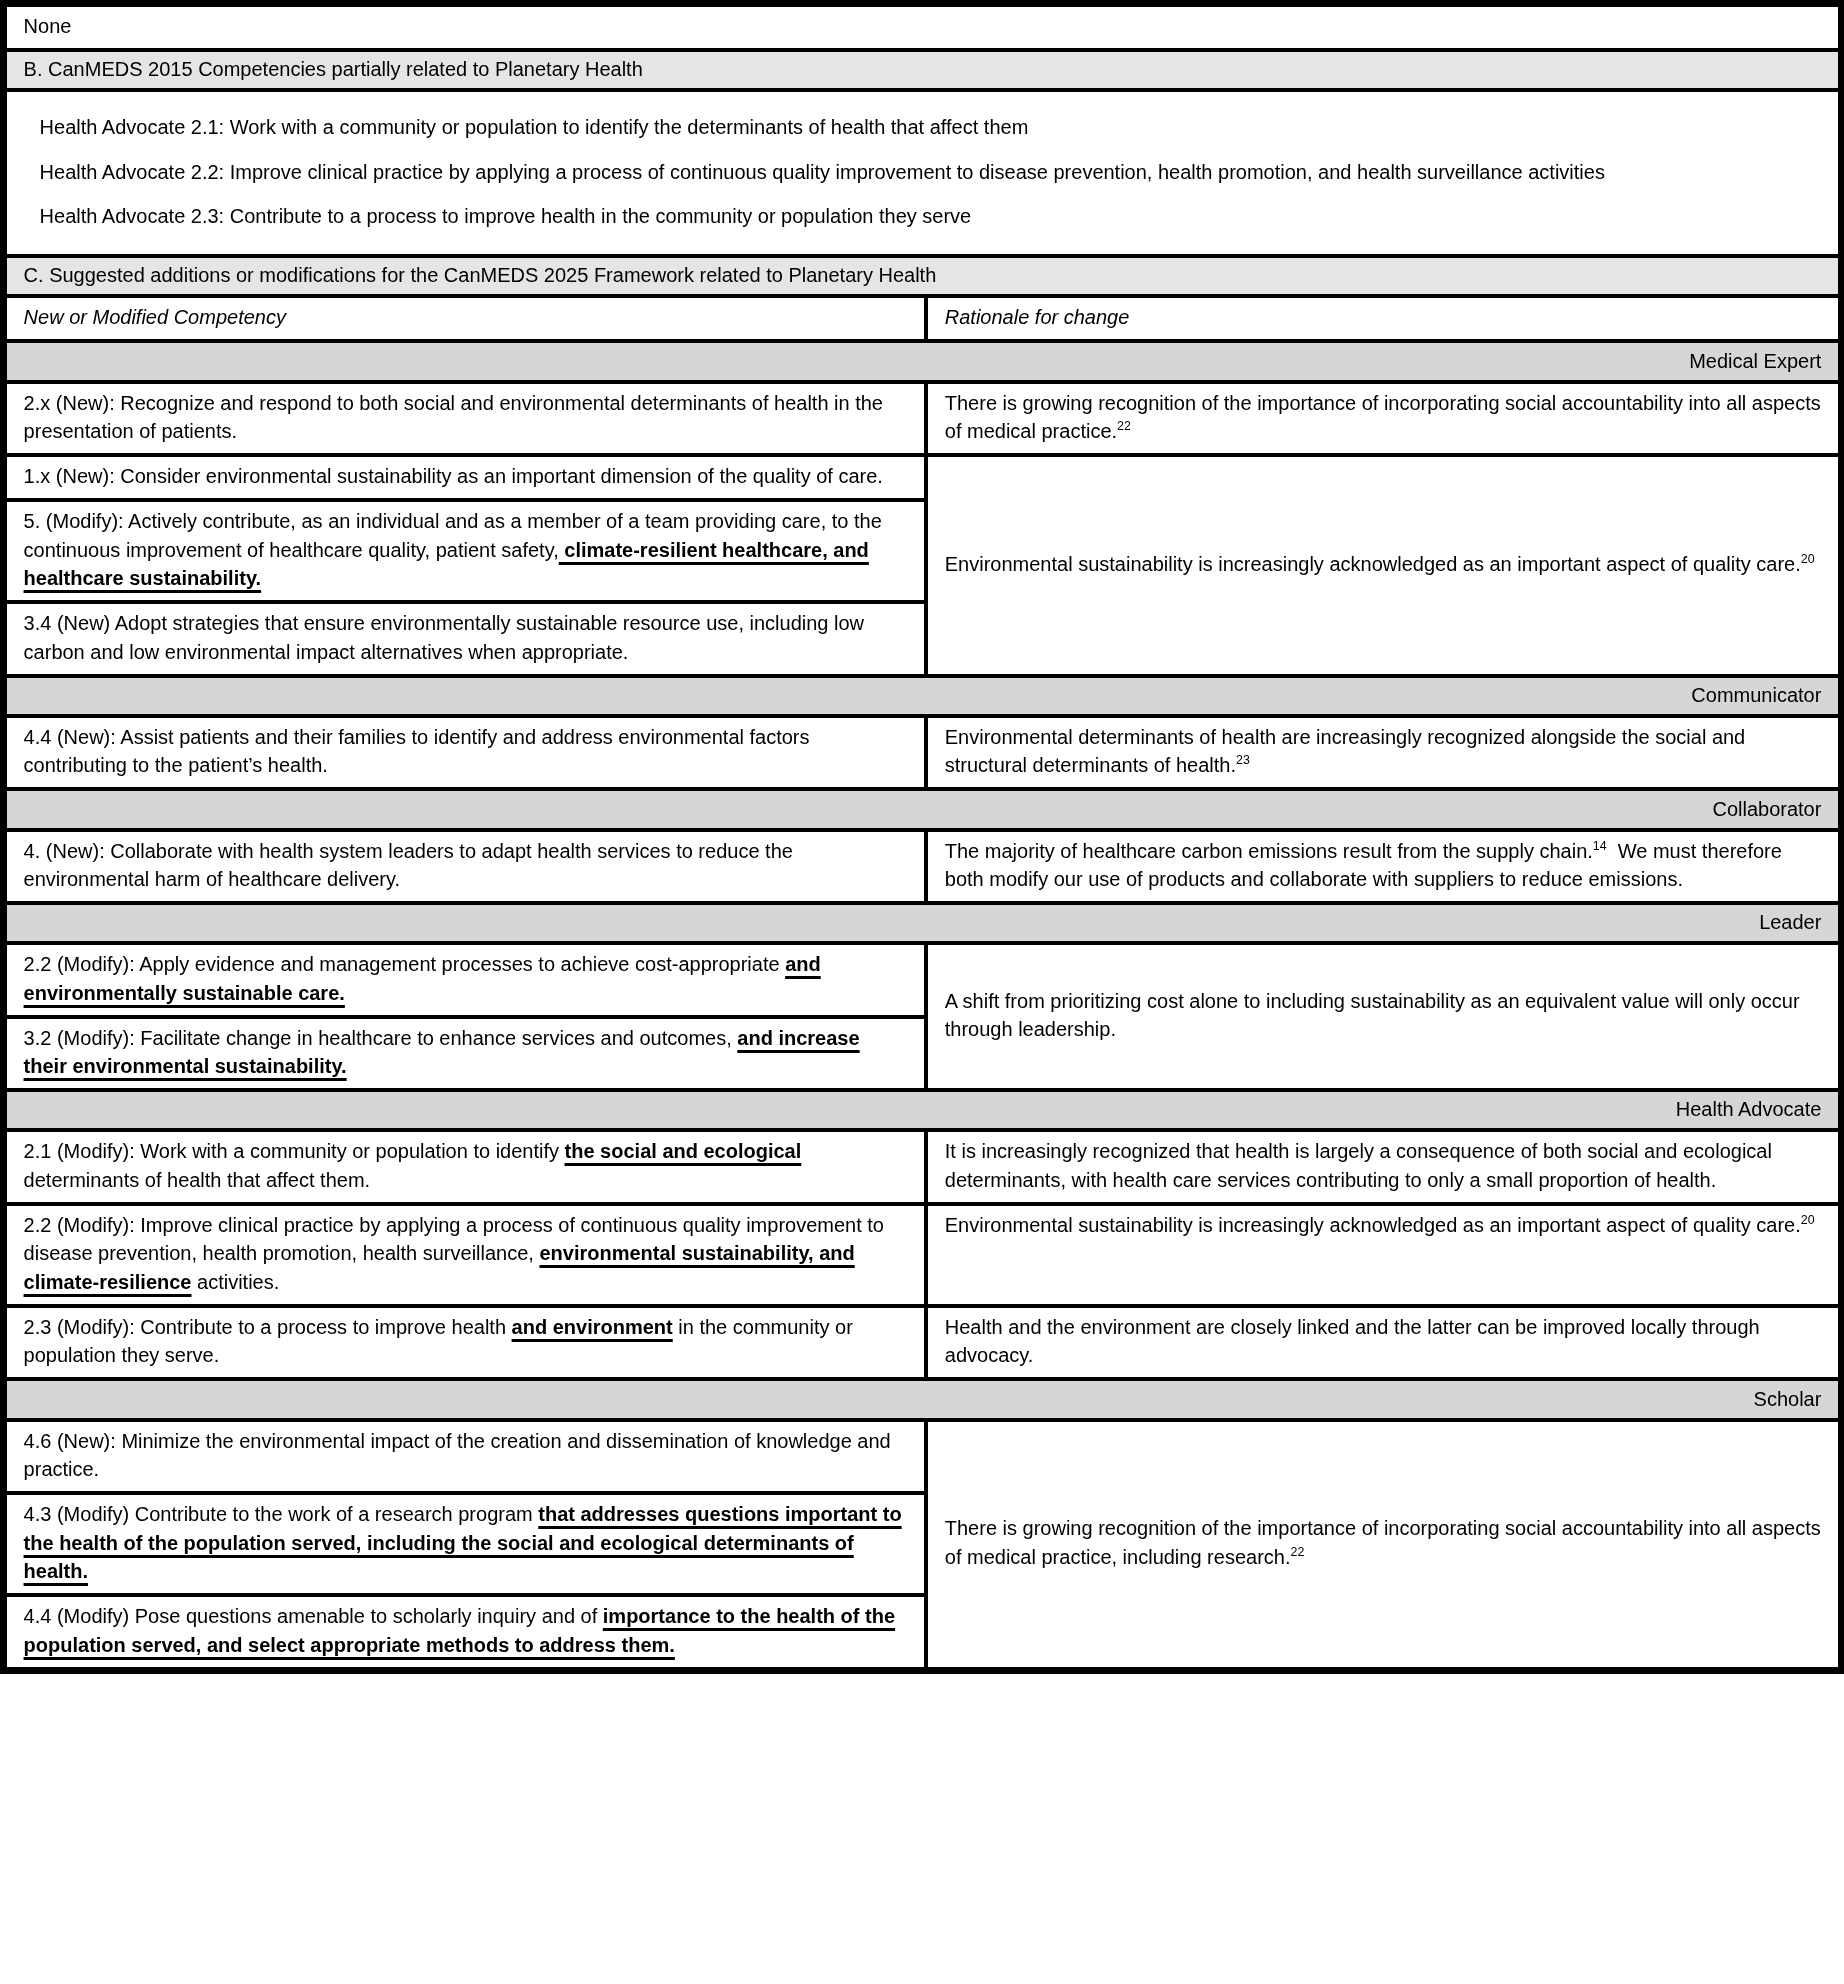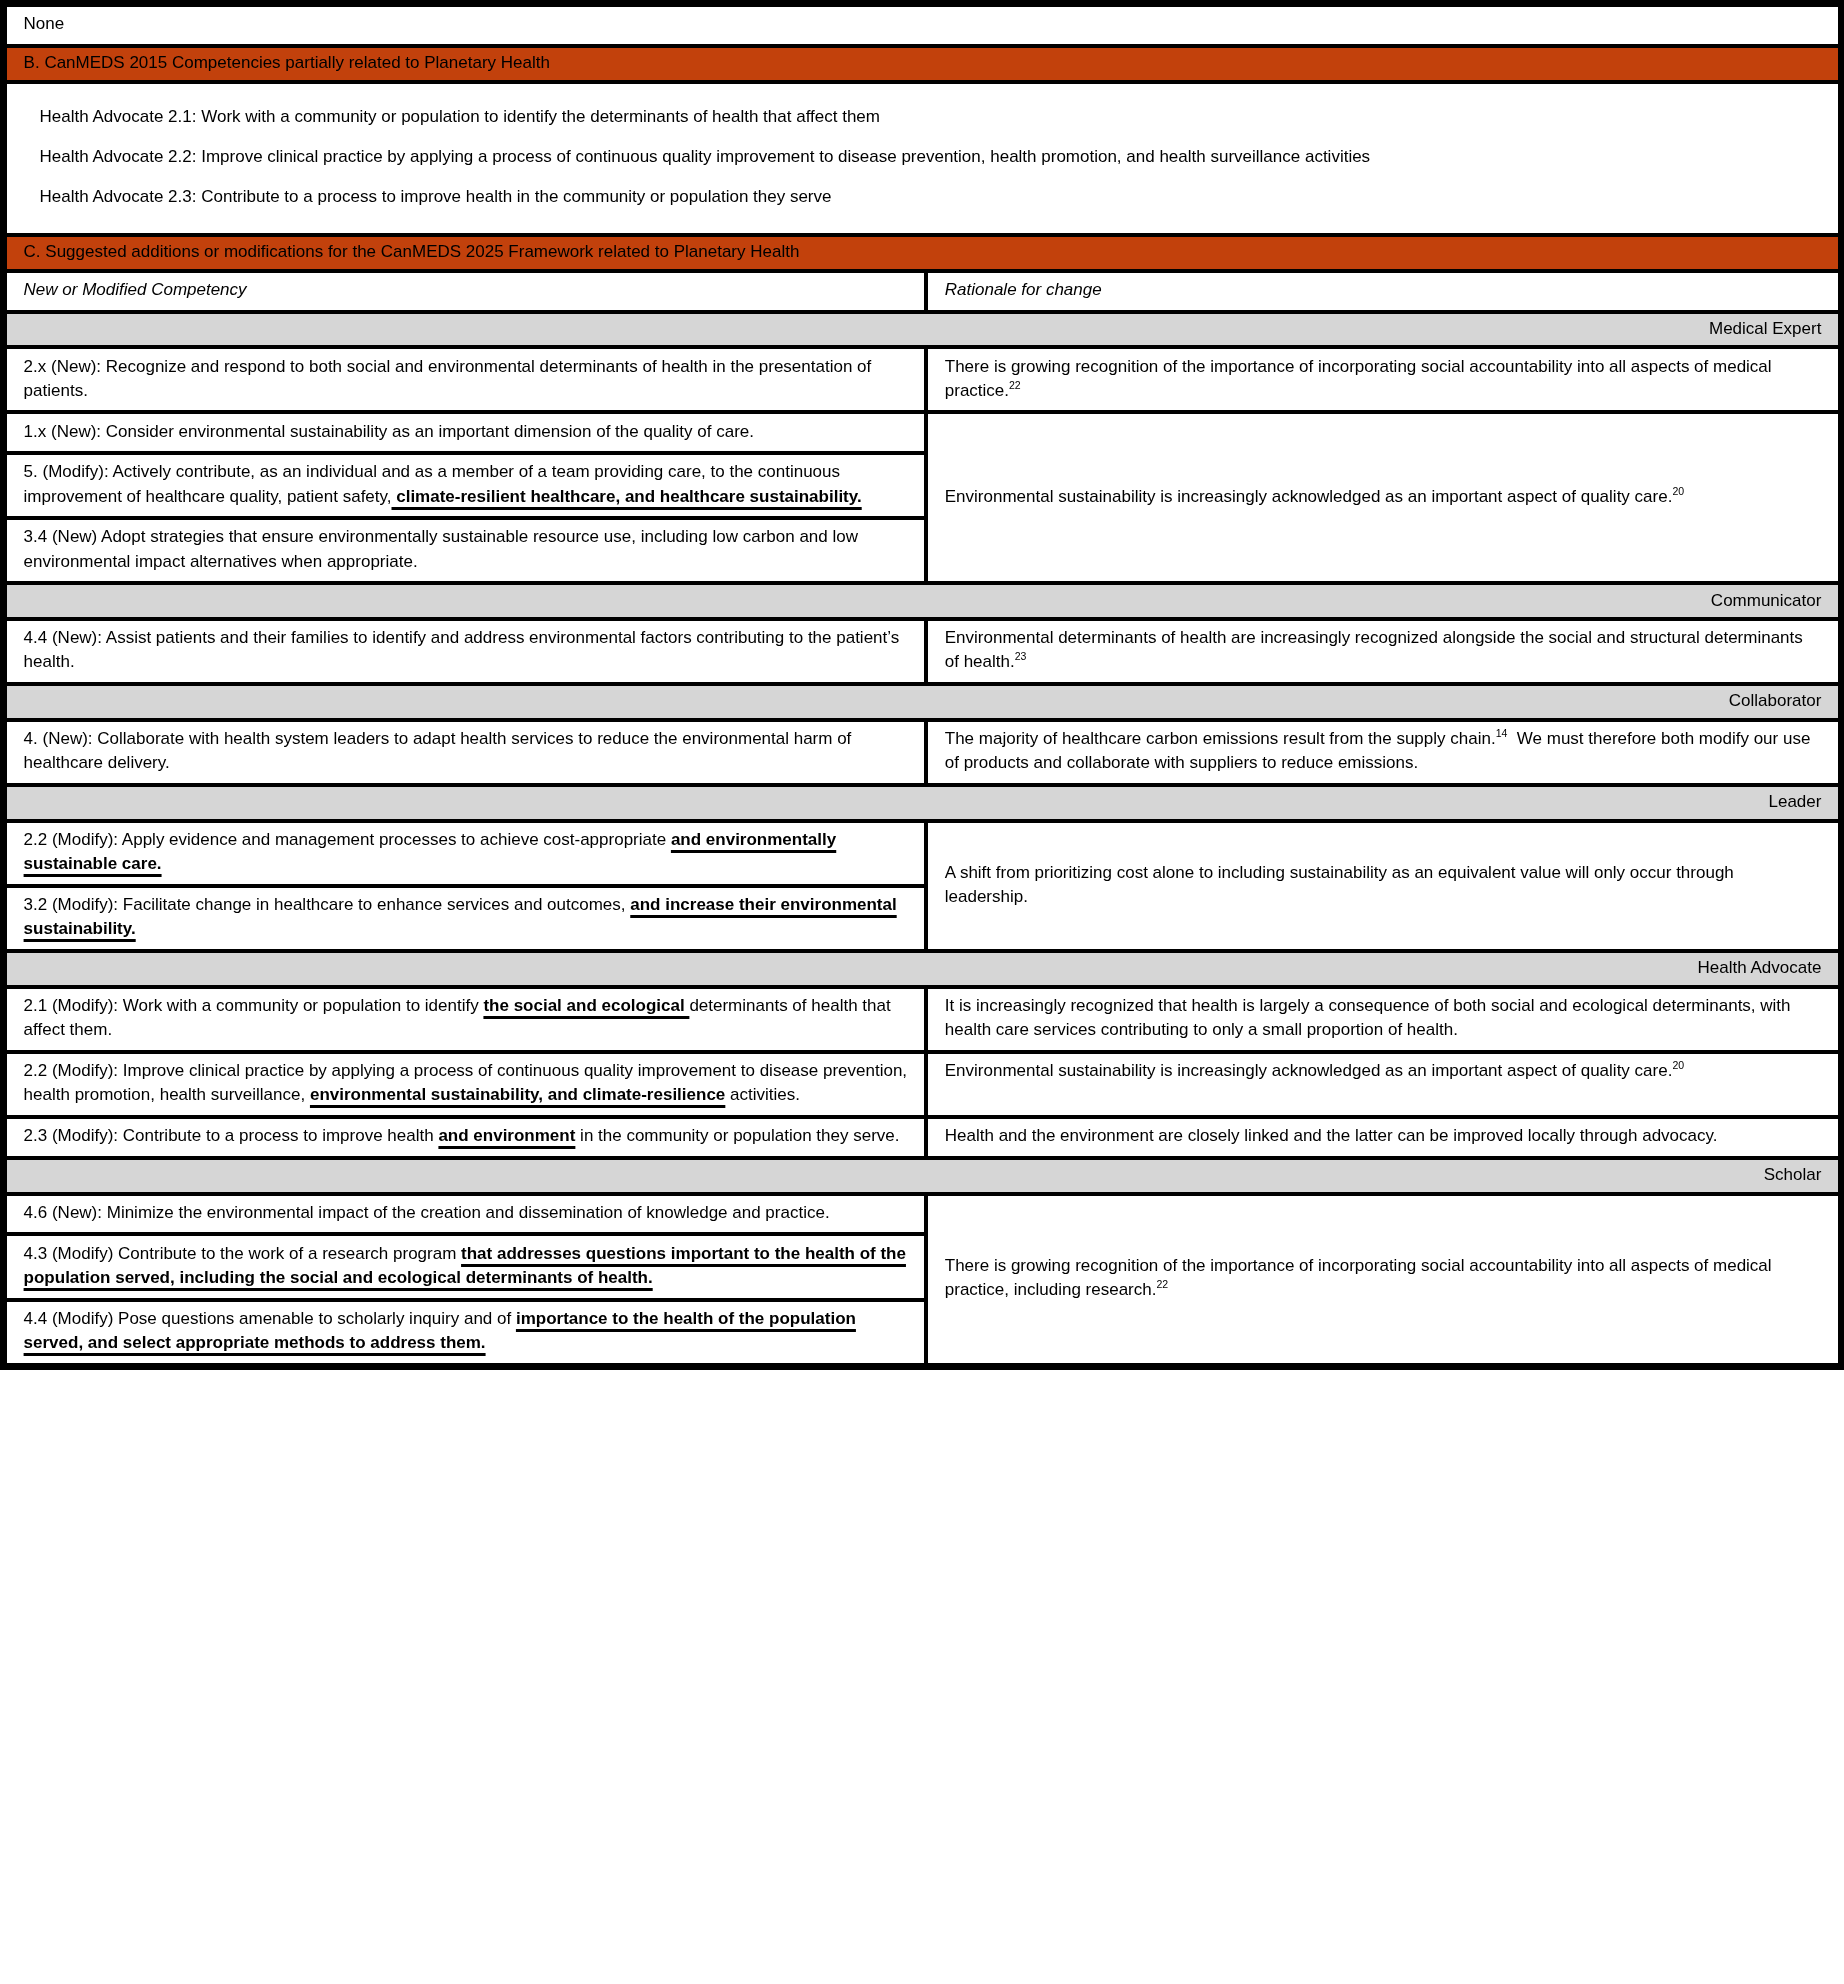--- a/index.html
+++ b/index.html
@@ -16,26 +16,26 @@
   table.competency-table {
     width: 1845px;
     border-collapse: collapse;
     table-layout: fixed;
     border: 7px solid #000;
   }
   td {
     border: 4.5px solid #000;
     vertical-align: top;
     padding: 5.1px 16.6px 7.7px 16.6px;
-    font-size: 17px;
+    font-size: 20px;
     line-height: 1.42;
     word-wrap: break-word;
   }
   tr.dark-header td {
-    background: #c2410c;
+    background: #e5e5e5;
     padding-top: 3.2px;
     padding-bottom: 4.5px;
   }
   tr.band td {
     background: #d6d6d6;
     padding-top: 3.2px;
     padding-bottom: 4.5px;
     text-align: right;
   }
   td.vmid { vertical-align: middle; }

